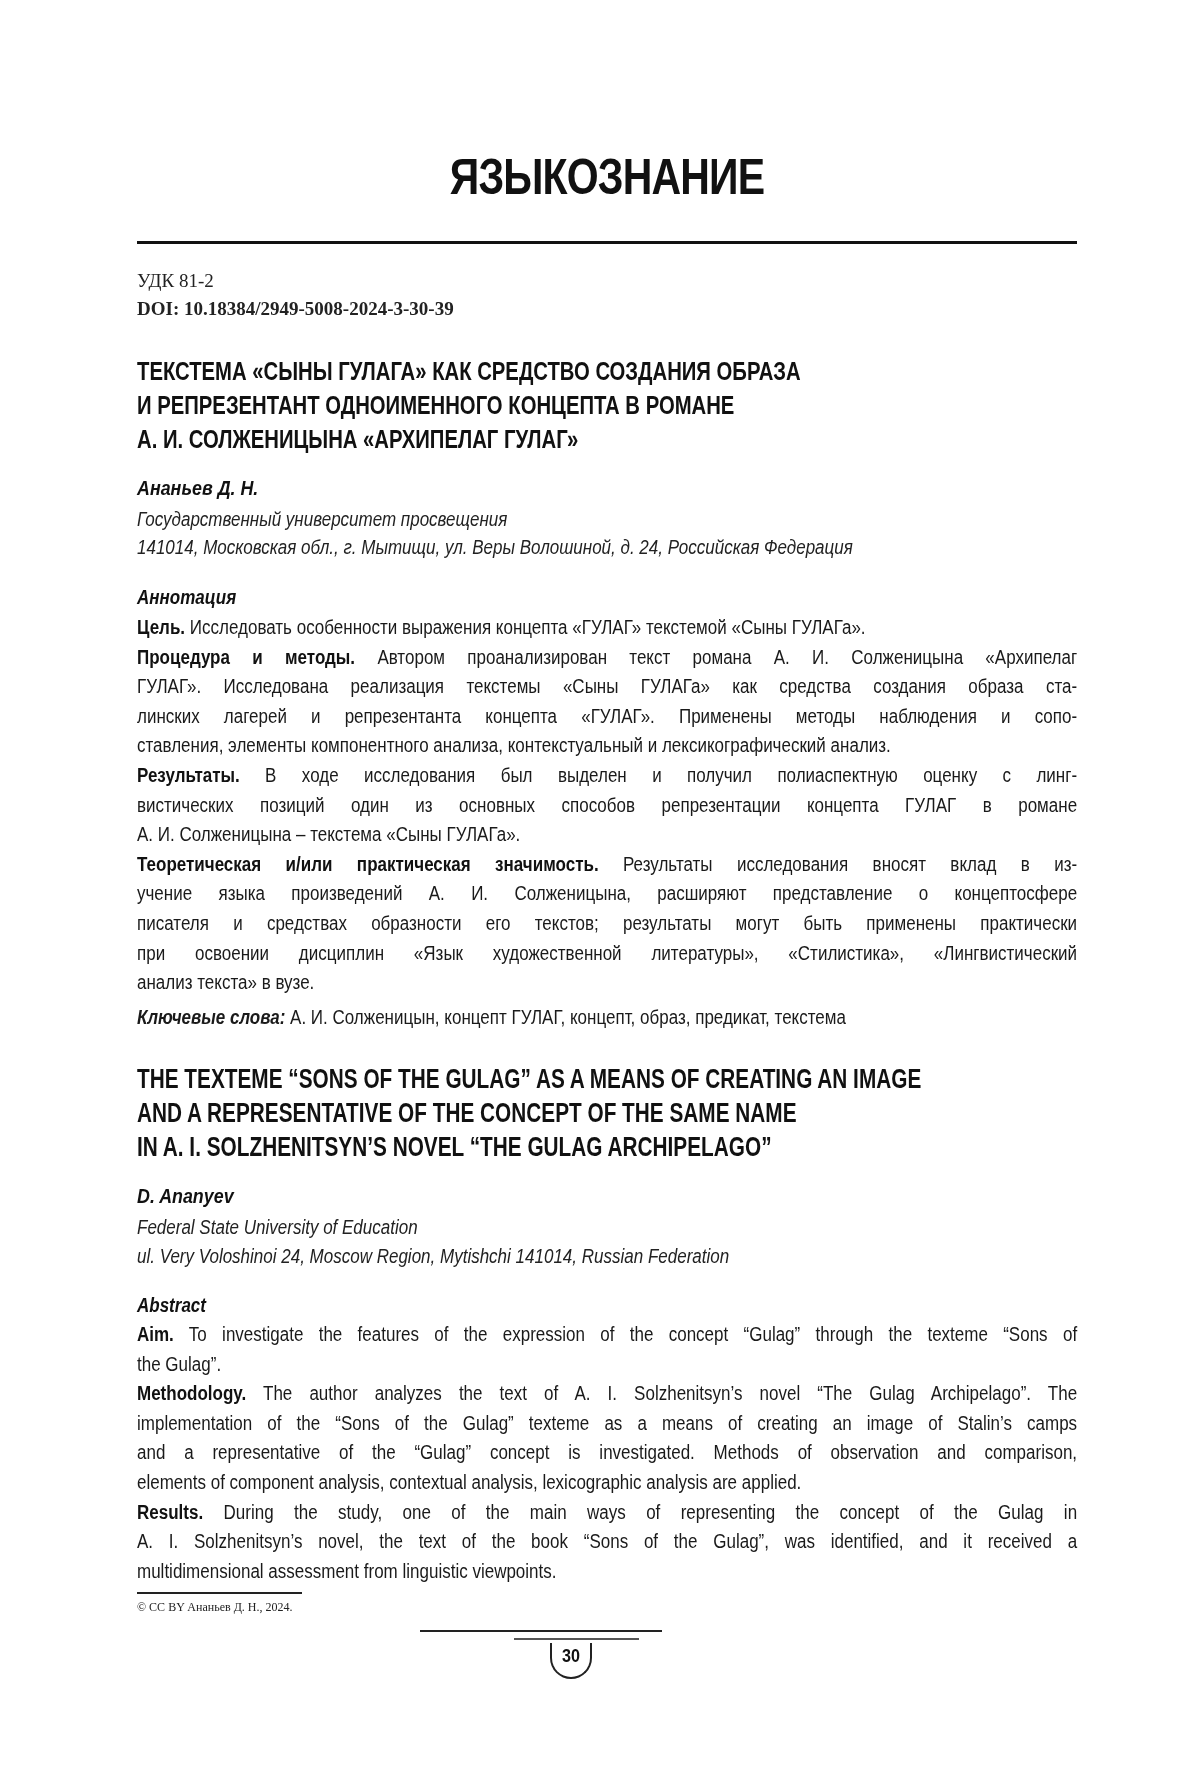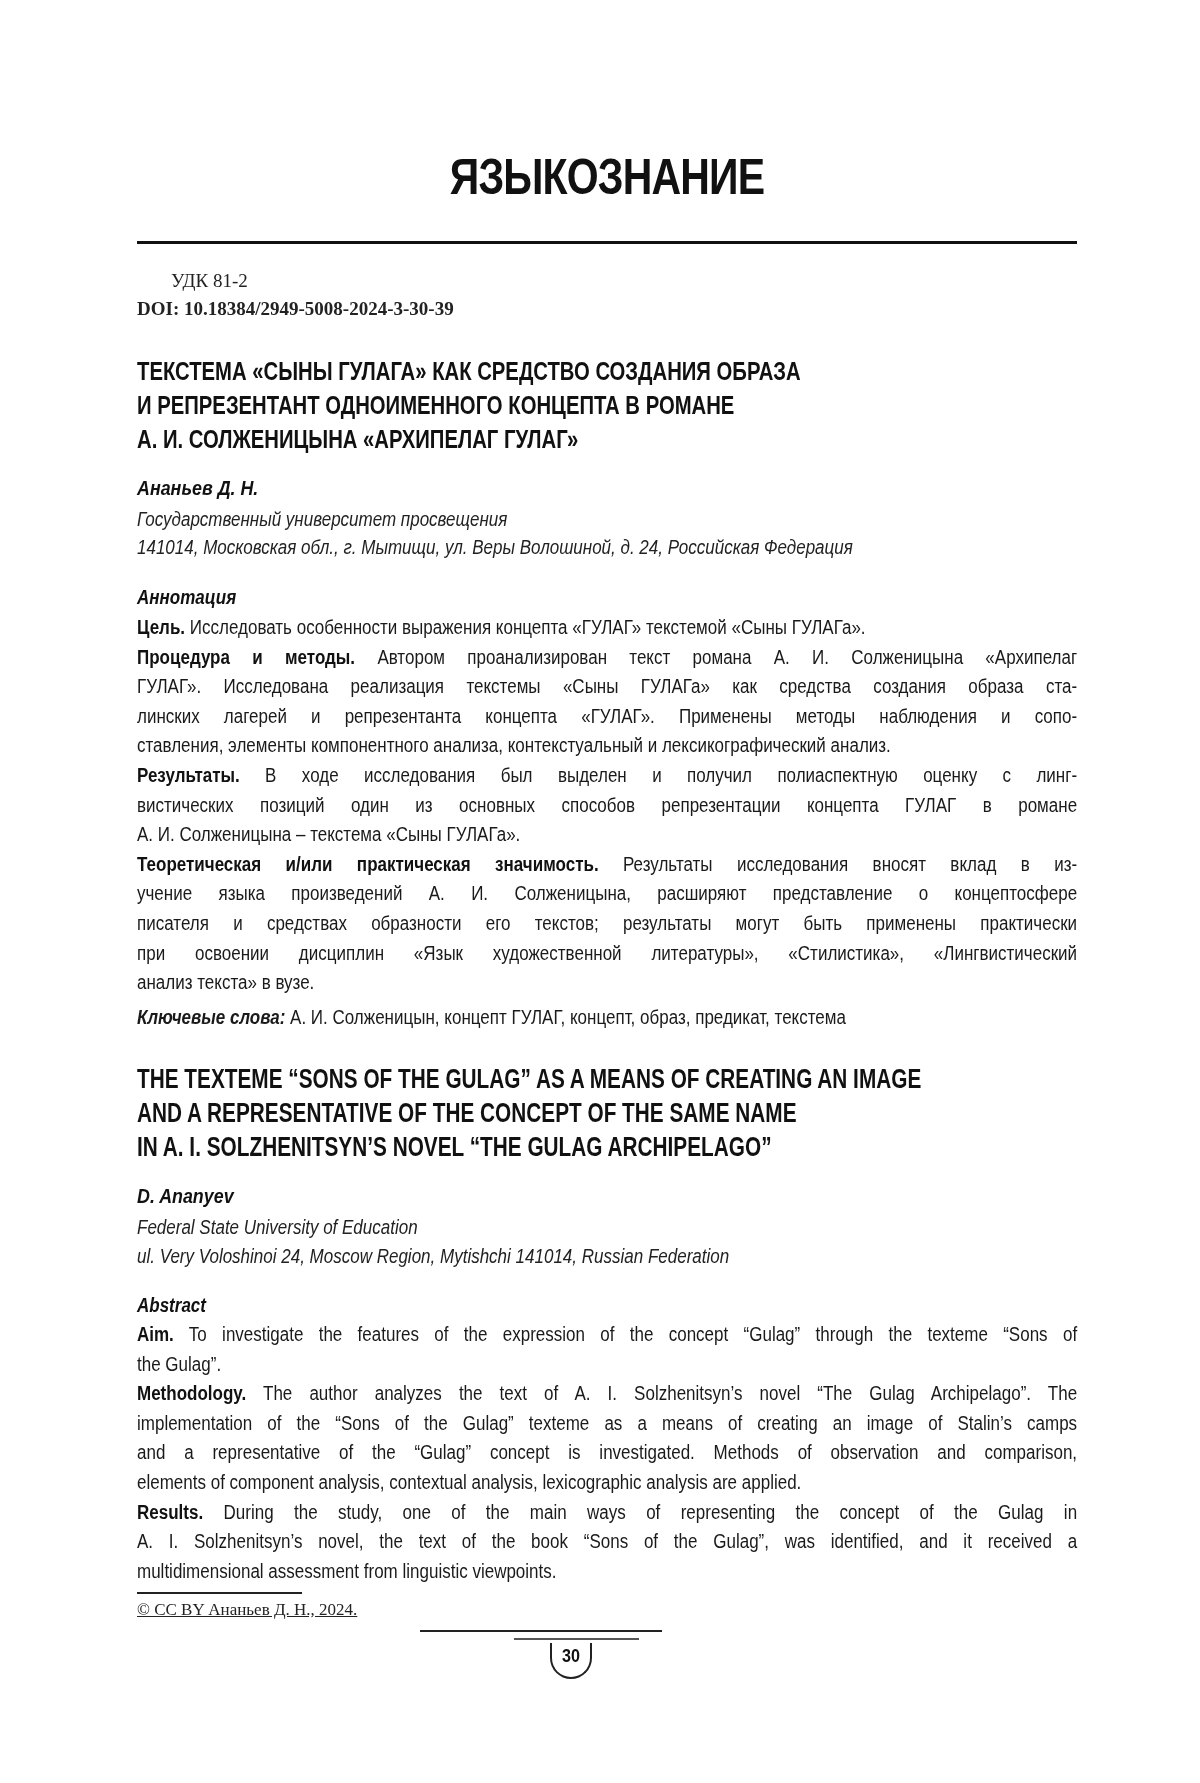--- a/index.html
+++ b/index.html
@@ -11,21 +11,21 @@
     .page { position: absolute; left: 137px; top: 0; width: 940px; }
     .section-title {
       position: absolute; left: 0; width: 940px; top: 148px;
       text-align: center; font-family: "Liberation Sans", sans-serif;
       font-weight: bold; font-size: 50px; letter-spacing: -1px;
       transform: scaleX(0.82); transform-origin: center;
       color: #111;
     }
     .top-rule { position: absolute; left: 0; top: 241px; width: 940px; height: 3px; background: #111; }
     .meta { position: absolute; left: 0; font-family: "Liberation Serif", serif; font-size: 19px; color: #222; }
-    .udk { top: 270px; margin-left: 34px; }
+    .udk { top: 270px; }
     .doi { top: 298px; font-weight: bold; }
     .art-title {
       position: absolute; left: 0; width: 1100px;
       font-family: "Liberation Sans", sans-serif; font-weight: bold;
       font-size: 26px; line-height: 34px; color: #111;
       transform: scaleX(0.78); transform-origin: left top;
     }
     .art-title div { white-space: nowrap; }
     .author {
       position: absolute; left: 0; font-weight: bold; font-style: italic;
@@ -50,21 +50,21 @@
     .para .line.last { text-align-last: left; }
     .kw-label { font-weight: bold; font-style: italic; }
     .en-title {
       position: absolute; left: 0; width: 1200px;
       font-family: "Liberation Sans", sans-serif; font-weight: bold;
       font-size: 27px; line-height: 34px; color: #111;
       transform: scaleX(0.77); transform-origin: left top;
     }
     .en-title div { white-space: nowrap; }
     .foot-rule { position: absolute; left: 0; top: 1592px; width: 165px; height: 2px; background: #222; }
-    .copyright { position: absolute; left: 0; top: 1600px; font-family: "Liberation Serif", serif; font-size: 17px; color: #222; text-decoration: underline; }
+    .copyright { position: absolute; left: 0; top: 1600px; font-family: "Liberation Serif", serif; font-size: 12px; color: #222; }
     .pg-rule1 { position: absolute; left: 283px; top: 1630px; width: 242px; height: 2px; background: #222; }
     .pg-rule2 { position: absolute; left: 377px; top: 1638px; width: 125px; height: 2px; background: #555; }
     .pg-arc {
       position: absolute; left: 413px; top: 1643px; width: 42px; height: 36px;
       border: 2px solid #222; border-top: none; border-radius: 0 0 22px 22px; box-sizing: border-box;
     }
     .pg-num {
       position: absolute; left: 413px; top: 1645px; width: 42px; text-align: center;
       font-weight: bold; font-size: 19px; color: #111; transform: scaleX(0.85);
     }

